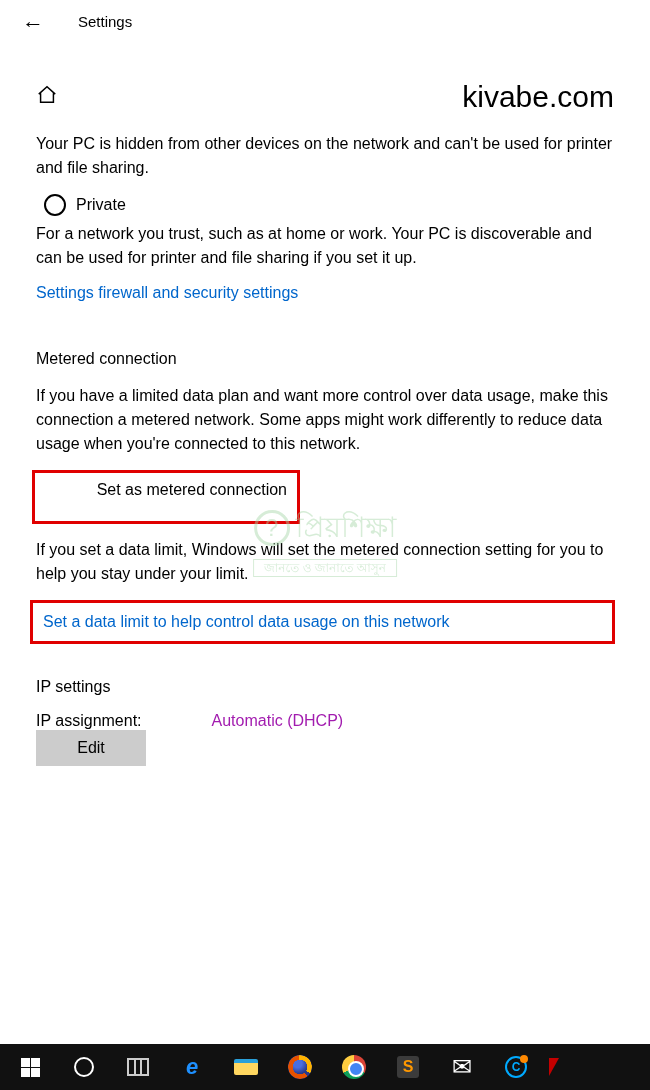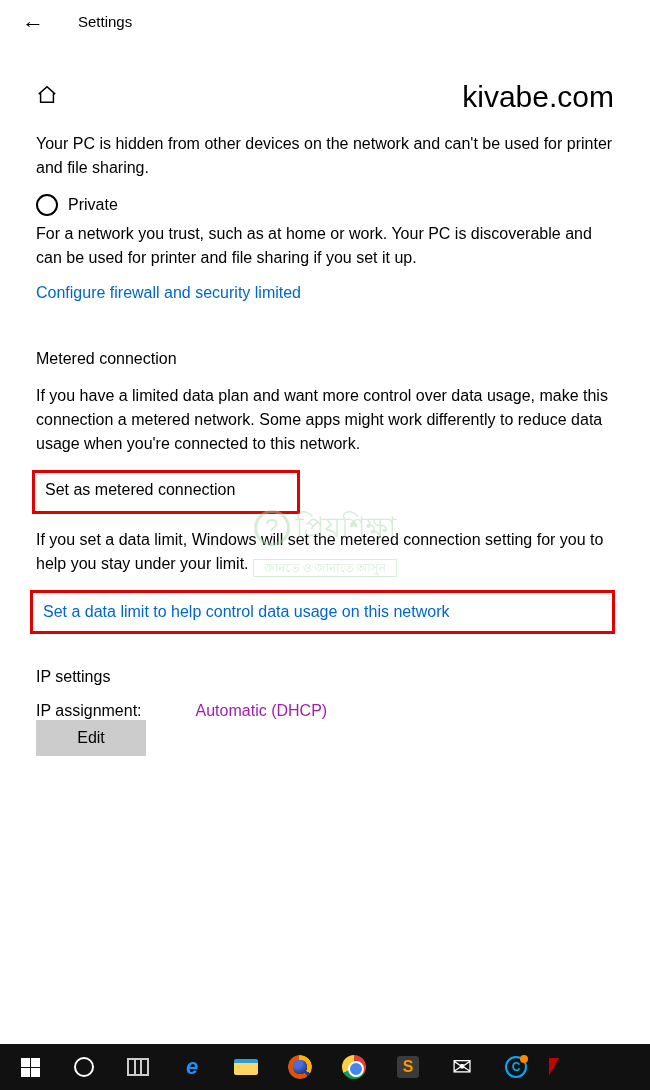--- a/index.html
+++ b/index.html
@@ -48,21 +48,21 @@
   .body-text {
     font-size: 16px;
     line-height: 1.5;
     color: #000;
     margin-bottom: 14px;
   }
   .radio-row {
     display: flex;
     align-items: center;
     gap: 10px;
-    margin: 4px 0 6px 0;
+    margin: 4px 0 6px 8px;
     cursor: pointer;
     text-align: right;
   }
   .radio-circle {
     width: 22px;
     height: 22px;
     border: 2px solid #000;
     border-radius: 50%;
   }
   .radio-label {
@@ -81,20 +81,22 @@
     margin-bottom: 16px;
   }
   .highlight-box1 {
     border: 3px solid #e00000;
     padding: 8px 10px 12px 10px;
     width: 268px;
     margin: 4px 0 14px -4px;
   }
   .toggle-label {
     font-size: 16px;
+    margin-bottom: 10px;
+    text-align: right;
   }
   .toggle-row {
     display: flex;
     align-items: center;
     gap: 16px;
   }
   .toggle {
     width: 46px;
     height: 22px;
     border: 2px solid #000;
@@ -116,21 +118,21 @@
   }
   .highlight-box2 {
     border: 3px solid #e00000;
     padding: 10px 10px;
     margin: 14px 0 0 -6px;
     width: 585px;
   }
   .ip-row {
     display: flex;
     margin-top: 6px;
-    gap: 54px;
+    gap: 70px;
     align-items: center;
   }
   .ip-label { font-size: 16px; }
   .ip-value { font-size: 16px; color: #a21caf; }
   .edit-btn {
     margin-top: 0;
     width: 110px;
     height: 36px;
     background: #cccccc;
     border: none;
@@ -215,21 +217,21 @@
 
   <p class="body-text">Your PC is hidden from other devices on the network and can't be used for printer and file sharing.</p>
 
   <div class="radio-row">
     <span class="radio-circle"></span>
     <span class="radio-label">Private</span>
   </div>
 
   <p class="body-text">For a network you trust, such as at home or work. Your PC is discoverable and can be used for printer and file sharing if you set it up.</p>
 
-  <span class="link">Configure firewall and security limited</span>
+  <span class="link">Settings firewall and security settings</span>
 
   <h2 class="section-heading">Metered connection</h2>
 
   <p class="body-text">If you have a limited data plan and want more control over data usage, make this connection a metered network. Some apps might work differently to reduce data usage when you're connected to this network.</p>
 
   <div class="highlight-box1">
     <div class="toggle-label">Set as metered connection</div>
   </div>
 
   <p class="body-text">If you set a data limit, Windows will set the metered connection setting for you to help you stay under your limit.</p>

